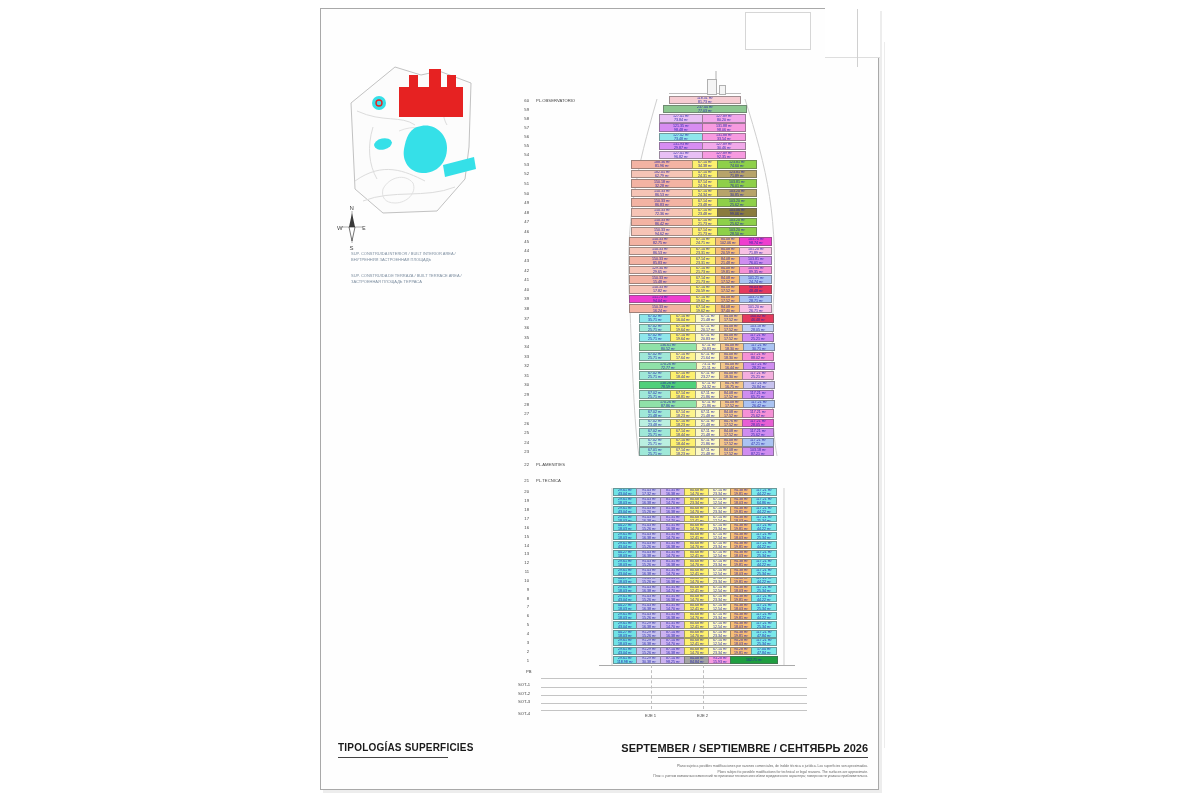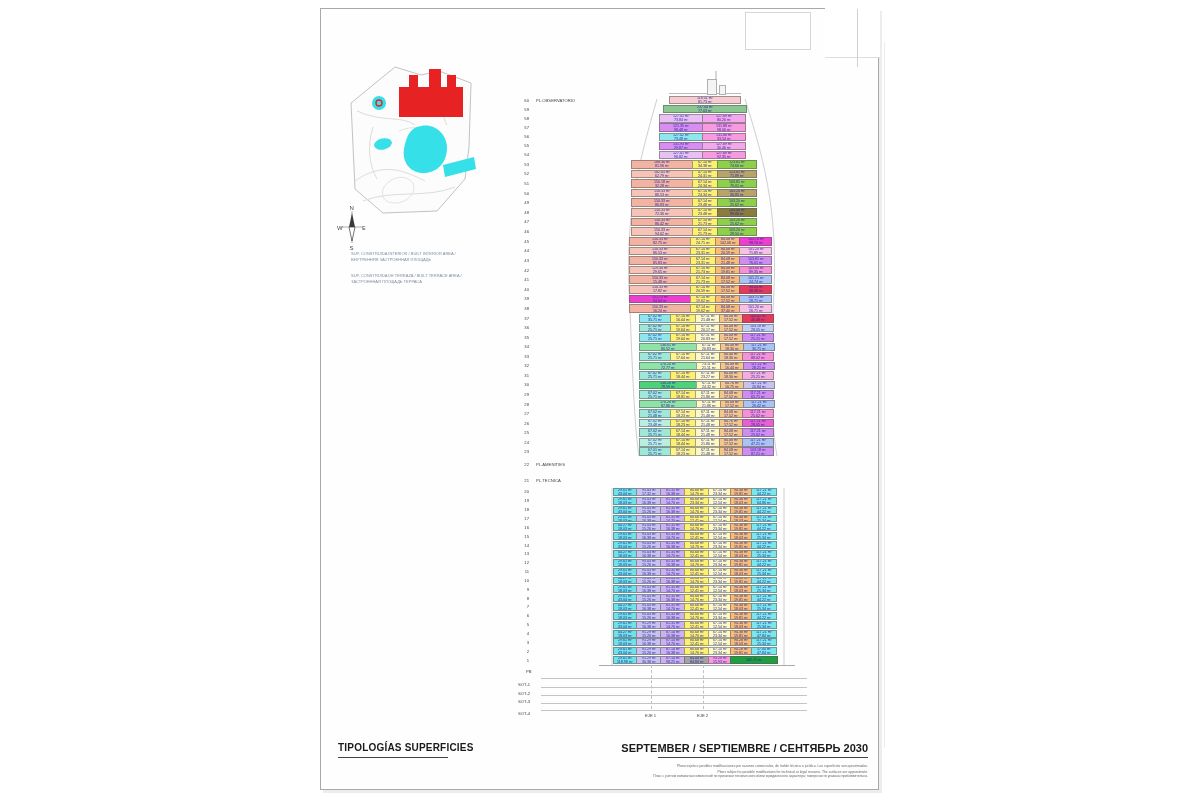--- a/index.html
+++ b/index.html
@@ -1409,21 +1409,21 @@
         <div class="tt" style="left: 197px; top: 680px;">SOT-2</div>
         <div class="tt" style="left: 197px; top: 688px;">SOT-3</div>
         <div class="tt" style="left: 197px; top: 700px;">SOT-4</div>
         <div class="axis" style="left: 330px; top: 656px; height: 44px;"></div>
         <div class="axis" style="left: 382px; top: 656px; height: 44px;"></div>
         <div class="tt" style="left: 324px; top: 702px;">EJE 1</div>
         <div class="tt" style="left: 376px; top: 702px;">EJE 2</div>
       </div>
 
     <div class="sheet-title">TIPOLOGÍAS SUPERFICIES</div>
-    <div class="sheet-date">SEPTEMBER / SEPTIEMBRE / СЕНТЯБРЬ 2030</div>
+    <div class="sheet-date">SEPTEMBER / SEPTIEMBRE / СЕНТЯБРЬ 2026</div>
     <div class="rule" style="left:17px;top:748px;width:110px"></div>
     <div class="rule" style="left:337px;top:748px;width:210px"></div>
     <div class="disc">
       <span>Plano sujeto a posibles modificaciones por razones comerciales, de índole técnica o jurídica. Las superficies son aproximadas.</span>
       <span>Plans subject to possible modifications for technical or legal reasons. The surfaces are approximate.</span>
       <span>План с учетом возможных изменений по причинам технического и/или юридического характера; поверхности указаны приблизительно.</span>
     </div>
   </div>
 </div>
 

